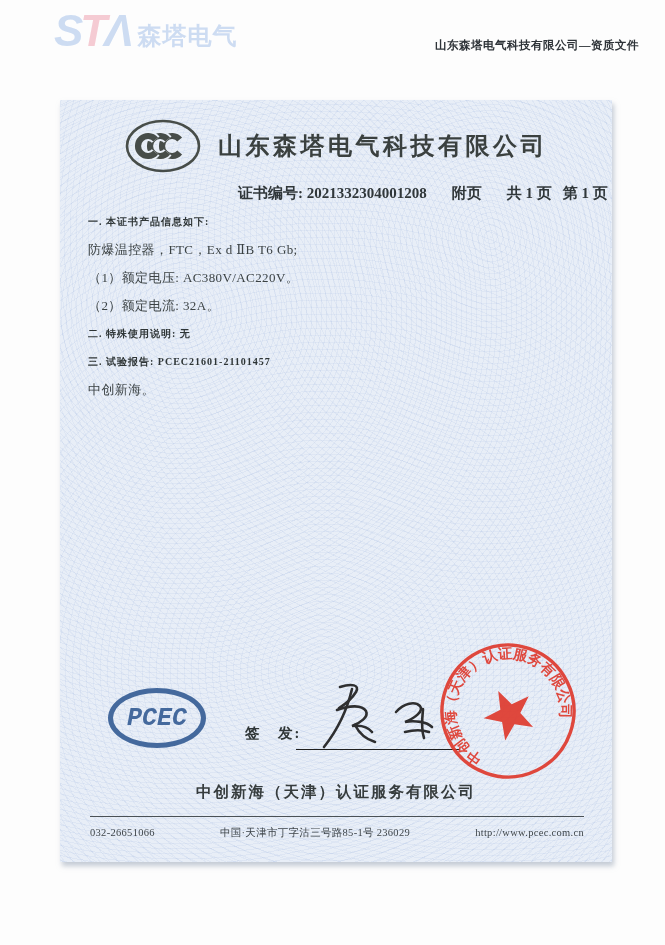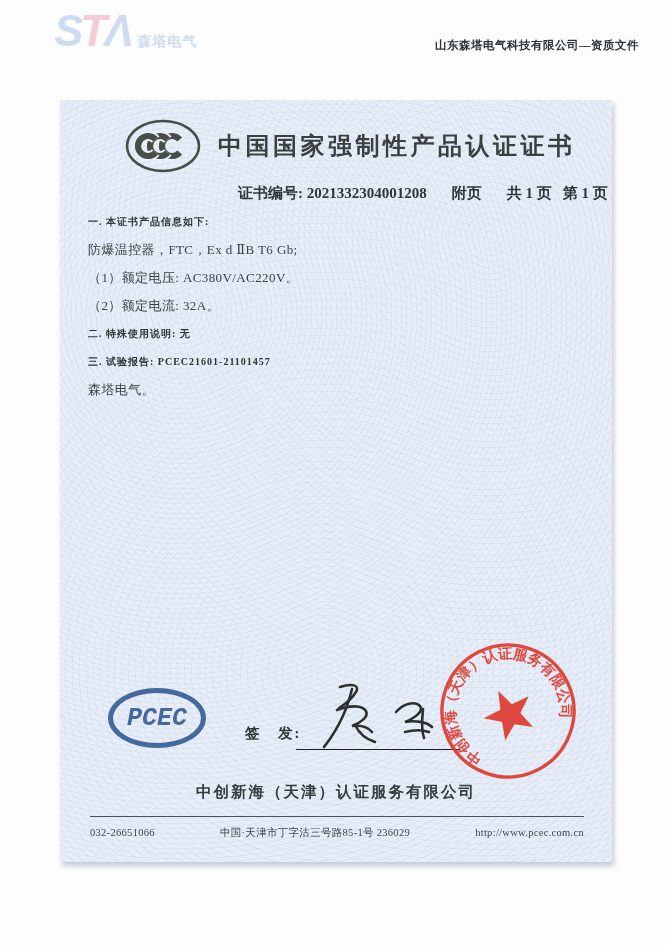--- a/index.html
+++ b/index.html
@@ -17,21 +17,21 @@
     position:absolute;left:54px;top:12px;
     display:flex;align-items:flex-end;line-height:1;
     user-select:none;
   }
   .top-logo .ltr{
     font-size:44px;font-weight:900;font-style:italic;
     letter-spacing:-3px;line-height:.85;
     font-family:"Liberation Sans",sans-serif;
   }
   .top-logo .brand{
-    font-size:14px;font-weight:bold;color:#cddcf2;
+    font-size:24px;font-weight:bold;color:#cddcf2;
     margin-left:7px;letter-spacing:1px;position:relative;top:-1px;
     font-family:"Liberation Sans",sans-serif;
   }
   .doc-label{
     position:absolute;right:26px;top:38px;
     font-family:"Liberation Serif","DejaVu Serif",serif;
     font-weight:bold;font-size:11.5px;color:#2e3338;letter-spacing:.5px;
   }
 
   
@@ -141,38 +141,38 @@
         <ellipse cx="39" cy="28" rx="36" ry="25" fill="none" stroke="#474d49" stroke-width="2.6"></ellipse>
         <g fill="none" stroke-linecap="butt">
           <path d="M 55.7 21.6 A 10 10 0 1 0 55.7 34.4" stroke="#e8eef7" stroke-width="10"></path>
           <path d="M 55.7 21.6 A 10 10 0 1 0 55.7 34.4" stroke="#474d49" stroke-width="6.2"></path>
           <path d="M 43.7 21.6 A 10 10 0 1 0 43.7 34.4" stroke="#e8eef7" stroke-width="10"></path>
           <path d="M 43.7 21.6 A 10 10 0 1 0 43.7 34.4" stroke="#474d49" stroke-width="6.2"></path>
           <path d="M 31.7 21.6 A 10 10 0 1 0 31.7 34.4" stroke="#e8eef7" stroke-width="10"></path>
           <path d="M 31.7 21.6 A 10 10 0 1 0 31.7 34.4" stroke="#474d49" stroke-width="6.2"></path>
         </g>
       </svg>
-      <div class="cert-title">中国国家强制性产品认证证书</div>
+      <div class="cert-title">山东森塔电气科技有限公司</div>
     </div>
 
     <div class="cert-no-row">
       <span class="seg">证书编号: 2021332304001208</span>
       <span class="seg">附页</span>
       <span class="seg tight">共 1 页</span>
       <span class="seg">第 1 页</span>
     </div>
 
     <div class="sections">
       <div class="row heading">一. 本证书产品信息如下:</div>
       <div class="row body">防爆温控器，FTC，Ex d ⅡB T6 Gb;</div>
       <div class="row body">（1）额定电压: AC380V/AC220V。</div>
       <div class="row body">（2）额定电流: 32A。</div>
       <div class="row heading">二. 特殊使用说明: 无</div>
       <div class="row heading">三. 试验报告: PCEC21601-21101457</div>
-      <div class="row body">森塔电气。</div>
+      <div class="row body">中创新海。</div>
     </div>
 
     <div class="pcec-logo">PCEC</div>
 
     <div class="sign-label">签　发:</div>
 
     <div class="sign-area" aria-label="殷红">
       <svg class="sign-svg" width="160" height="70" viewBox="0 0 160 70" aria-hidden="true">
         <g fill="none" stroke="#1b1b1b" stroke-width="2.6" stroke-linecap="round" opacity=".9">
           <path d="M38,7 C50,3 58,5 54,12 C49,20 42,25 37,28"></path>

